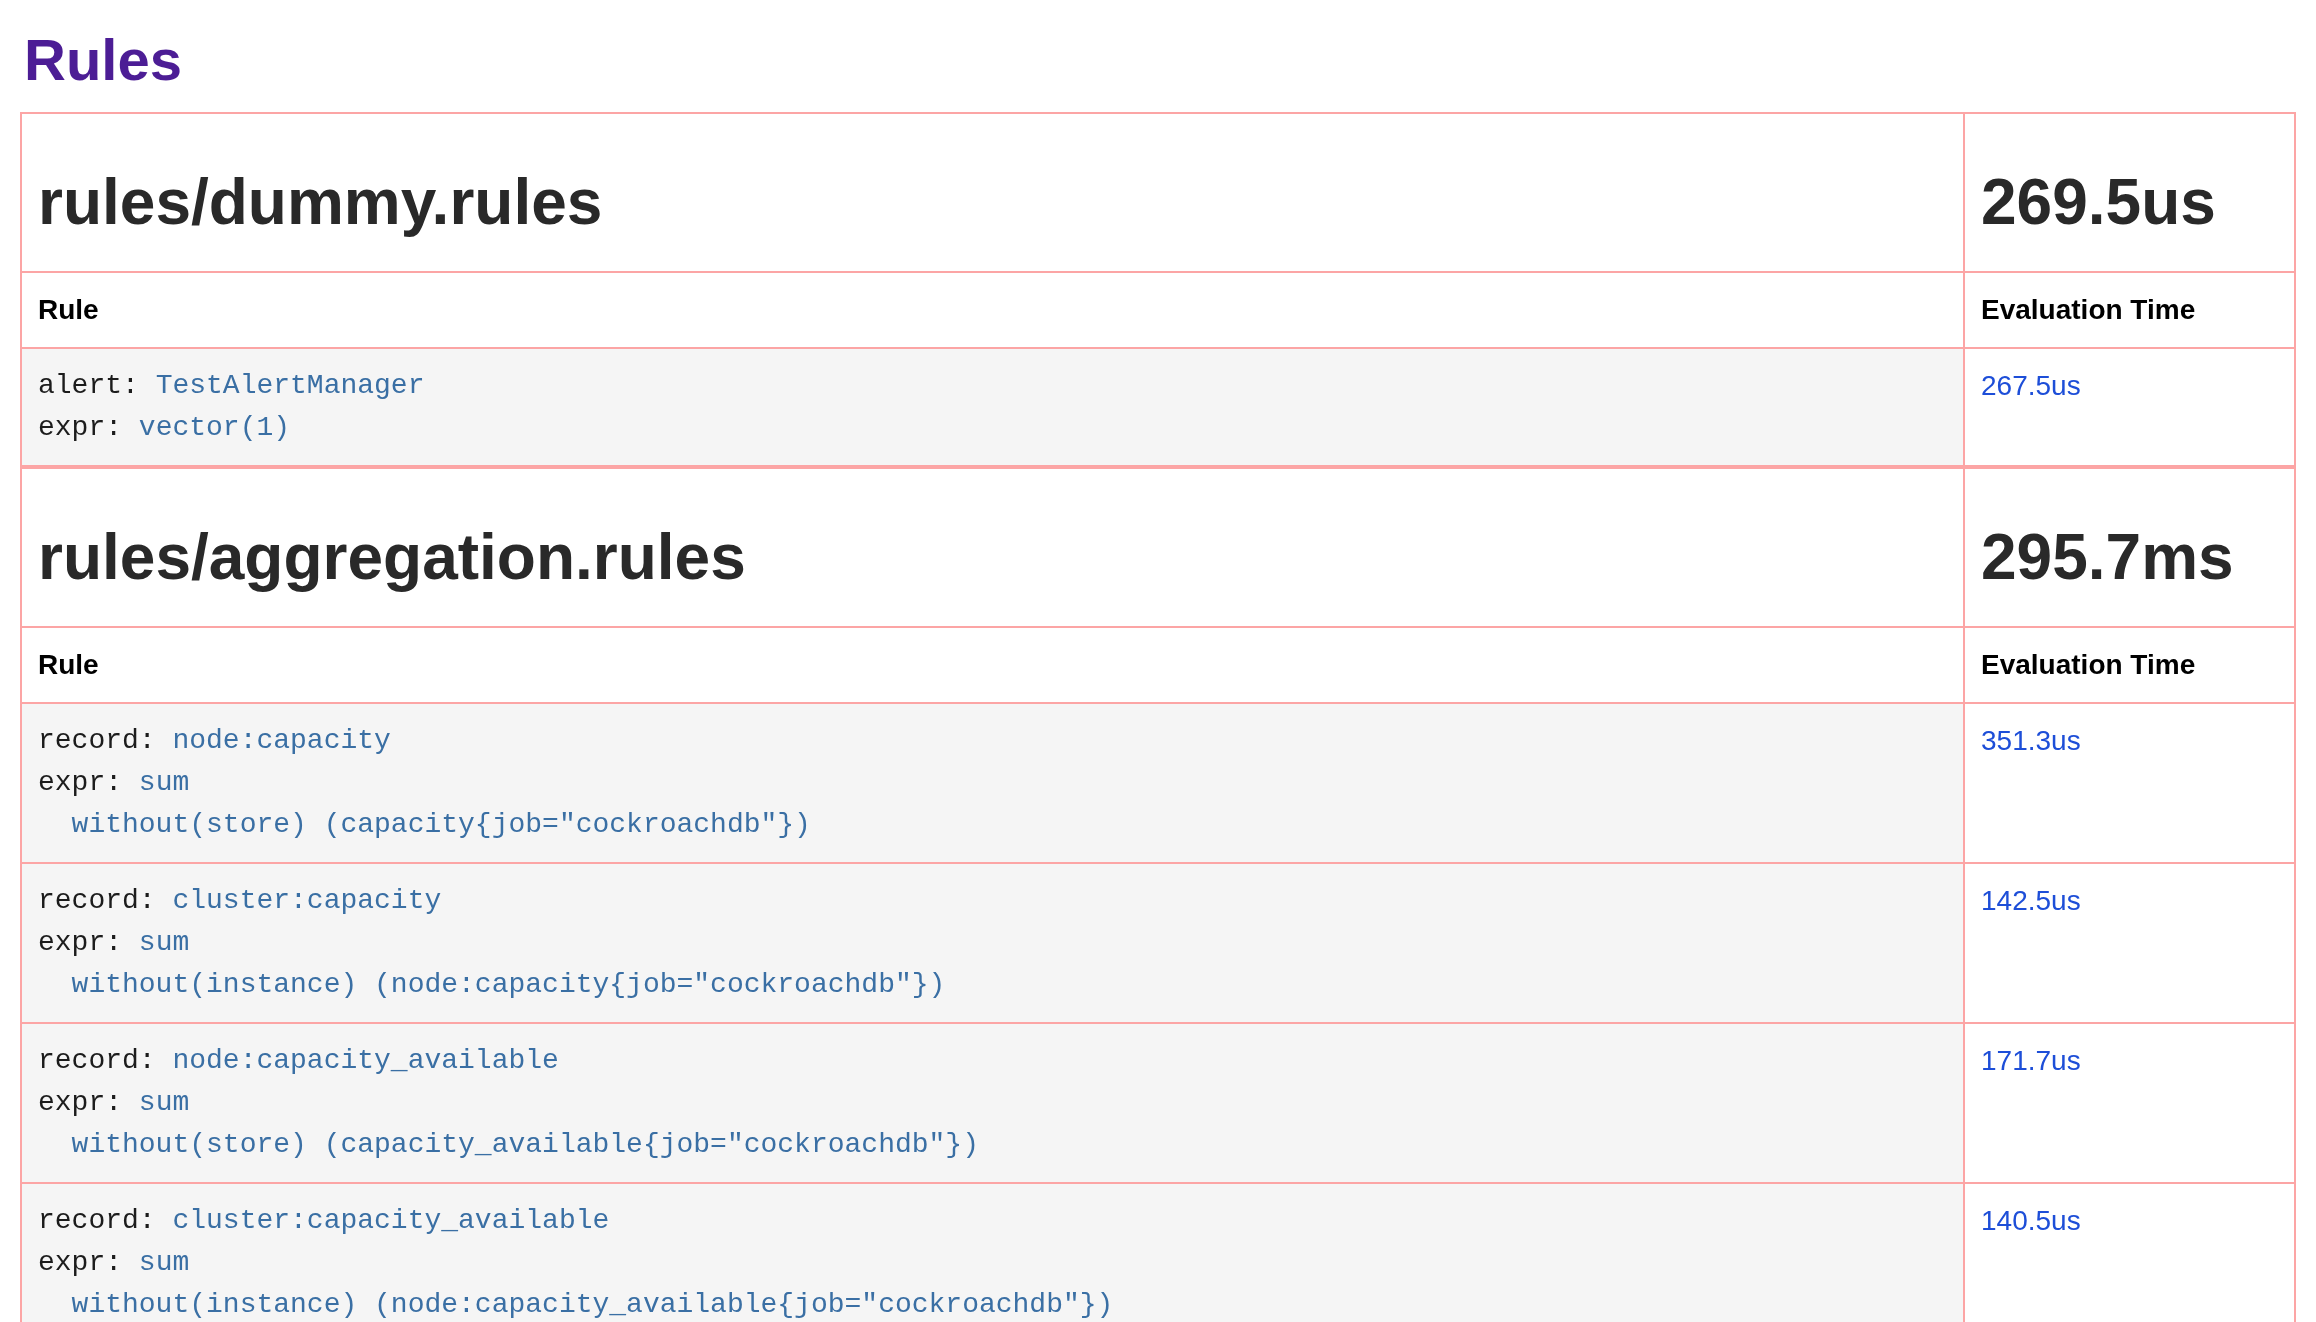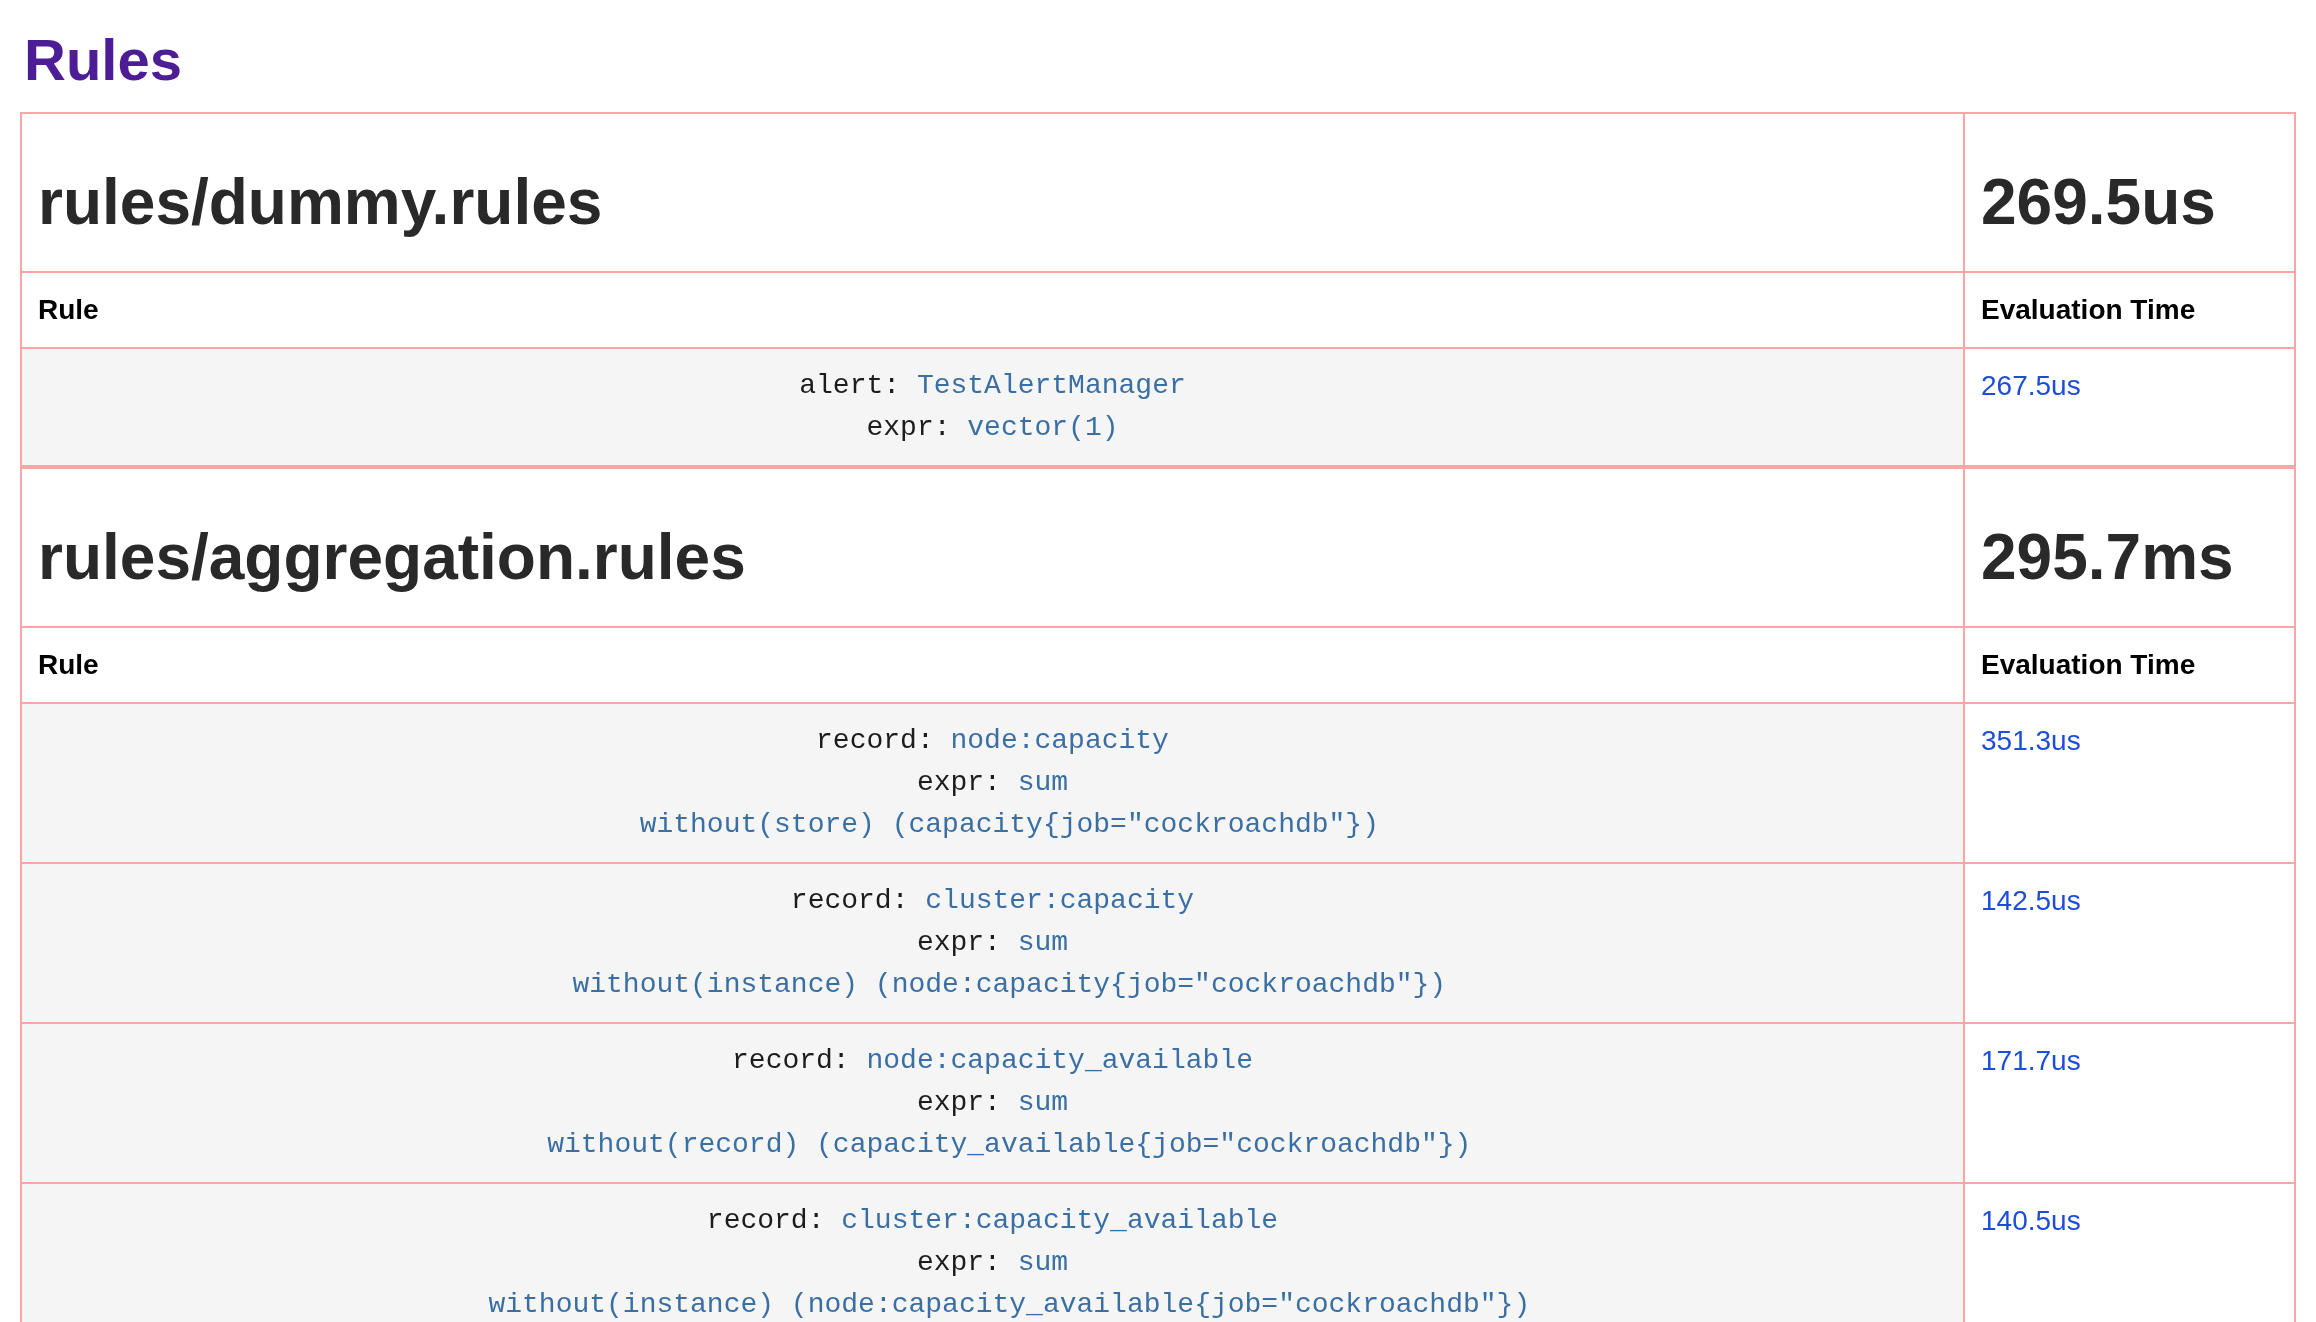--- a/index.html
+++ b/index.html
@@ -51,21 +51,21 @@
     color: #000000;
     line-height: 42px;
   }
   td.rule-cell {
     background: #f5f5f5;
     font-family: "Liberation Mono", "DejaVu Sans Mono", monospace;
     font-size: 28px;
     line-height: 42px;
     color: #1c1c1c;
   }
-  .rule-line { white-space: pre; text-align: center; }
+  .rule-line { white-space: pre; }
   a.rule-link {
     color: #3a6fa4;
     text-decoration: none;
     cursor: pointer;
   }
   td.eval-cell {
     background: #ffffff;
     font-size: 28px;
     line-height: 42px;
     color: #1d4ed8;
@@ -140,21 +140,21 @@
               <div class="rule-line"><span>expr: </span><a class="rule-link">sum</a></div>
               <div class="rule-line"><a class="rule-link">  without(instance) (node:capacity{job="cockroachdb"})</a></div>
             </td>
     <td class="eval-cell">142.5us</td>
   </tr>
 
   <tr class="rule-row">
     <td class="rule-cell">
               <div class="rule-line"><span>record: </span><a class="rule-link">node:capacity_available</a></div>
               <div class="rule-line"><span>expr: </span><a class="rule-link">sum</a></div>
-              <div class="rule-line"><a class="rule-link">  without(record) (capacity_available{job="cockroachdb"})</a></div>
+              <div class="rule-line"><a class="rule-link">  without(store) (capacity_available{job="cockroachdb"})</a></div>
             </td>
     <td class="eval-cell">171.7us</td>
   </tr>
 
   <tr class="rule-row">
     <td class="rule-cell">
               <div class="rule-line"><span>record: </span><a class="rule-link">cluster:capacity_available</a></div>
               <div class="rule-line"><span>expr: </span><a class="rule-link">sum</a></div>
               <div class="rule-line"><a class="rule-link">  without(instance) (node:capacity_available{job="cockroachdb"})</a></div>
             </td>

